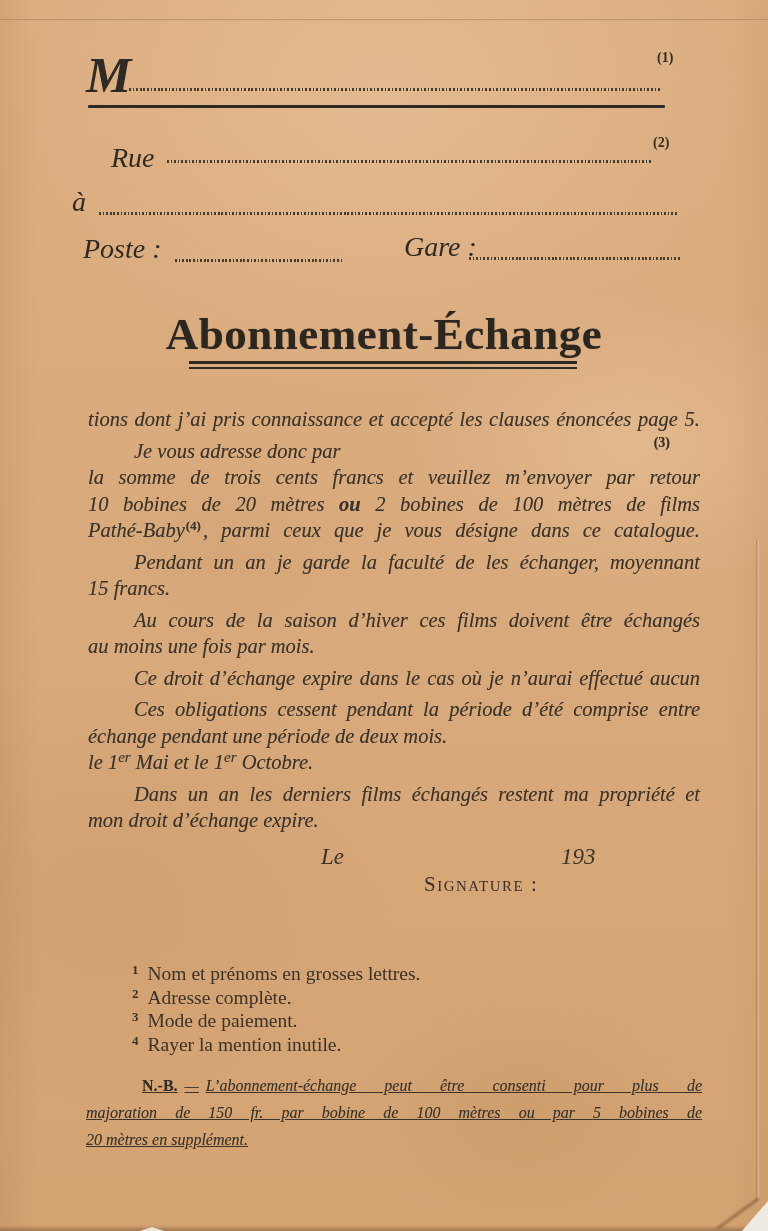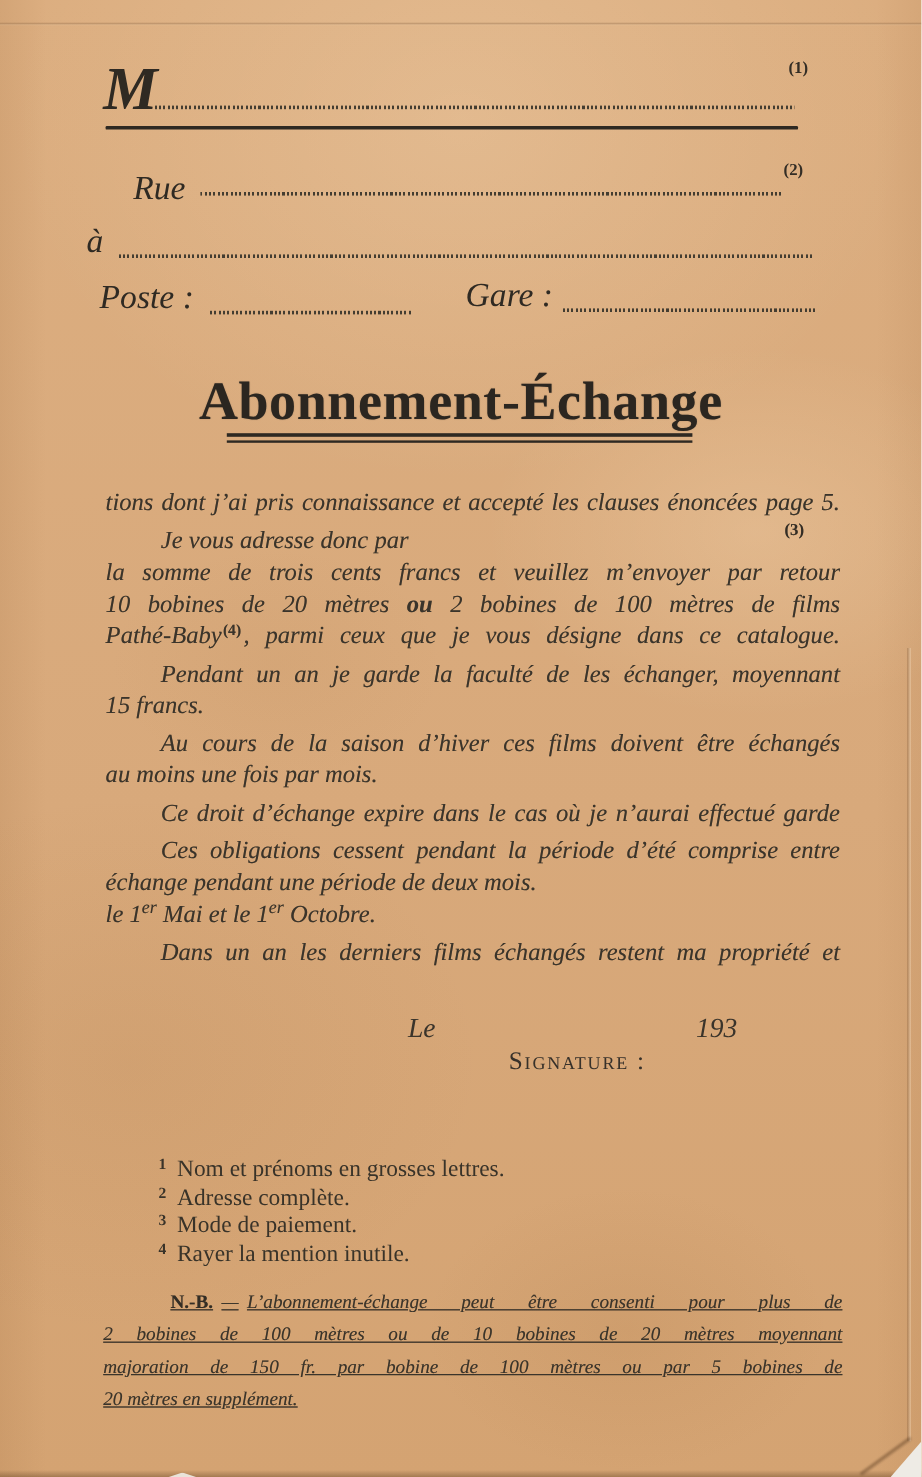--- a/index.html
+++ b/index.html
@@ -48,41 +48,41 @@
 
   .rue-label { left:111px; top:142px; font-size:28px; }
   .rue-dots { left:167px; top:160px; width:485px; }
   .note-2 { left:653px; top:135px; }
 
   .a-label { left:72px; top:186px; font-size:28px; }
   .a-dots { left:99px; top:212px; width:579px; }
 
   .poste-label { left:83px; top:233px; font-size:28px; }
   .poste-dots { left:175px; top:259px; width:169px; }
-  .gare-label { left:388px; top:231px; font-size:28px; }
+  .gare-label { left:404px; top:231px; font-size:28px; }
   .gare-dots { left:469px; top:257px; width:211px; }
 
   .title { position:absolute; left:0; top:308px; width:768px; text-align:center;
     font-size:45px; font-weight:700; color:#2b2620; letter-spacing:.5px;
     text-shadow:0 0 1px rgba(43,38,32,.35); }
   .title-underline { position:absolute; left:189px; top:361px; width:388px; height:8px;
     border-top:3px solid #2e2922; border-bottom:2px solid #2e2922; }
 
   .body-text { position:absolute; left:88px; top:406px; width:612px;
     font-style:italic; font-size:20.5px; color:#3a342b; text-shadow:0 0 .5px rgba(55,45,30,.4); }
   .line { position:relative; height:26.5px; line-height:26.5px; white-space:nowrap; }
   .line.j { text-align:justify; text-align-last:justify; white-space:normal; }
   .line.ind { padding-left:46px; }
   .line.pgap { margin-top:5px; }
   .ou { font-weight:700; font-style:italic; }
   .supnote { font-size:13px; font-style:normal; font-weight:600; position:relative; top:-7px; margin:0 2px 0 1px; }
   .sup-er { font-size:15px; position:relative; top:-7px; }
   .note-3 { right:30px; top:-8px; }
 
-  .date-row { position:absolute; left:92px; top:844px; width:612px; height:28px;
+  .date-row { position:absolute; left:73px; top:844px; width:612px; height:28px;
     font-style:italic; font-size:23px; color:#3a342b; }
   .date-le { position:absolute; left:248px; }
   .date-year { position:absolute; left:488px; }
 
   .signature { position:absolute; left:424px; top:872px; font-variant:small-caps;
     font-size:21px; letter-spacing:1.5px; color:#37312a; }
 
   .footnotes { position:absolute; left:88px; top:958px; font-size:19.5px; color:#393329;margin-left:44px; }
   .fn-row { height:23.5px; line-height:23.5px; }
   .fn-num { font-size:13px; font-weight:600; vertical-align:6px; margin-right:9px; }
@@ -130,27 +130,28 @@
     <div class="line j">
       <span>10 bobines de 20 mètres </span><span class="ou">ou</span><span> 2 bobines de 100 mètres de films</span>
     </div>
     <div class="line j">
       <span>Pathé-Baby</span><span class="supnote">(4)</span><span>, parmi ceux que je vous désigne dans ce catalogue.</span>
     </div>
     <div class="line j ind pgap">Pendant un an je garde la faculté de les échanger, moyennant</div>
     <div class="line">15 francs.</div>
     <div class="line j ind pgap">Au cours de la saison d’hiver ces films doivent être échangés</div>
     <div class="line">au moins une fois par mois.</div>
-    <div class="line j ind pgap">Ce droit d’échange expire dans le cas où je n’aurai effectué garde</div>
+    <div class="line j ind pgap">Ce droit d’échange expire dans le cas où je n’aurai effectué aucun</div>
     <div class="line j ind pgap">Ces obligations cessent pendant la période d’été comprise entre</div>
     <div class="line">échange pendant une période de deux mois.</div>
     <div class="line">
       <span>le 1</span><span class="sup-er">er</span><span> Mai et le 1</span><span class="sup-er">er</span><span> Octobre.</span>
     </div>
     <div class="line j ind pgap">Dans un an les derniers films échangés restent ma propriété et</div>
+    <div class="line">mon droit d’échange expire.</div>
   </div>
 
   <div class="date-row">
     <span class="date-le">Le</span>
     <span class="date-year">193</span>
   </div>
   <div class="signature">Signature :</div>
 
   <div class="footnotes">
     <div class="fn-row">
@@ -164,21 +165,20 @@
     </div>
     <div class="fn-row">
       <span class="fn-num">4</span><span>Rayer la mention inutile.</span>
     </div>
   </div>
 
   <div class="nb">
     <div class="line j nb-indent">
       <span class="nb-label">N.-B.</span><span class="nb-dash">—</span><span>L’abonnement-échange peut être consenti pour plus de</span>
     </div>
-    <div class="line j">2 bobines de 100 mètres ou de 10 bobines de 20 mètres moyennant</div>
     <div class="line j">majoration de 150 fr. par bobine de 100 mètres ou par 5 bobines de</div>
     <div class="line">20 mètres en supplément.</div>
   </div>
 
   <div class="crease-right"></div>
   <div class="bottom-edge"></div>
   <div class="bottom-notch"></div>
   <div class="corner-crease"></div>
   <div class="corner-cut"></div>
 </div>

